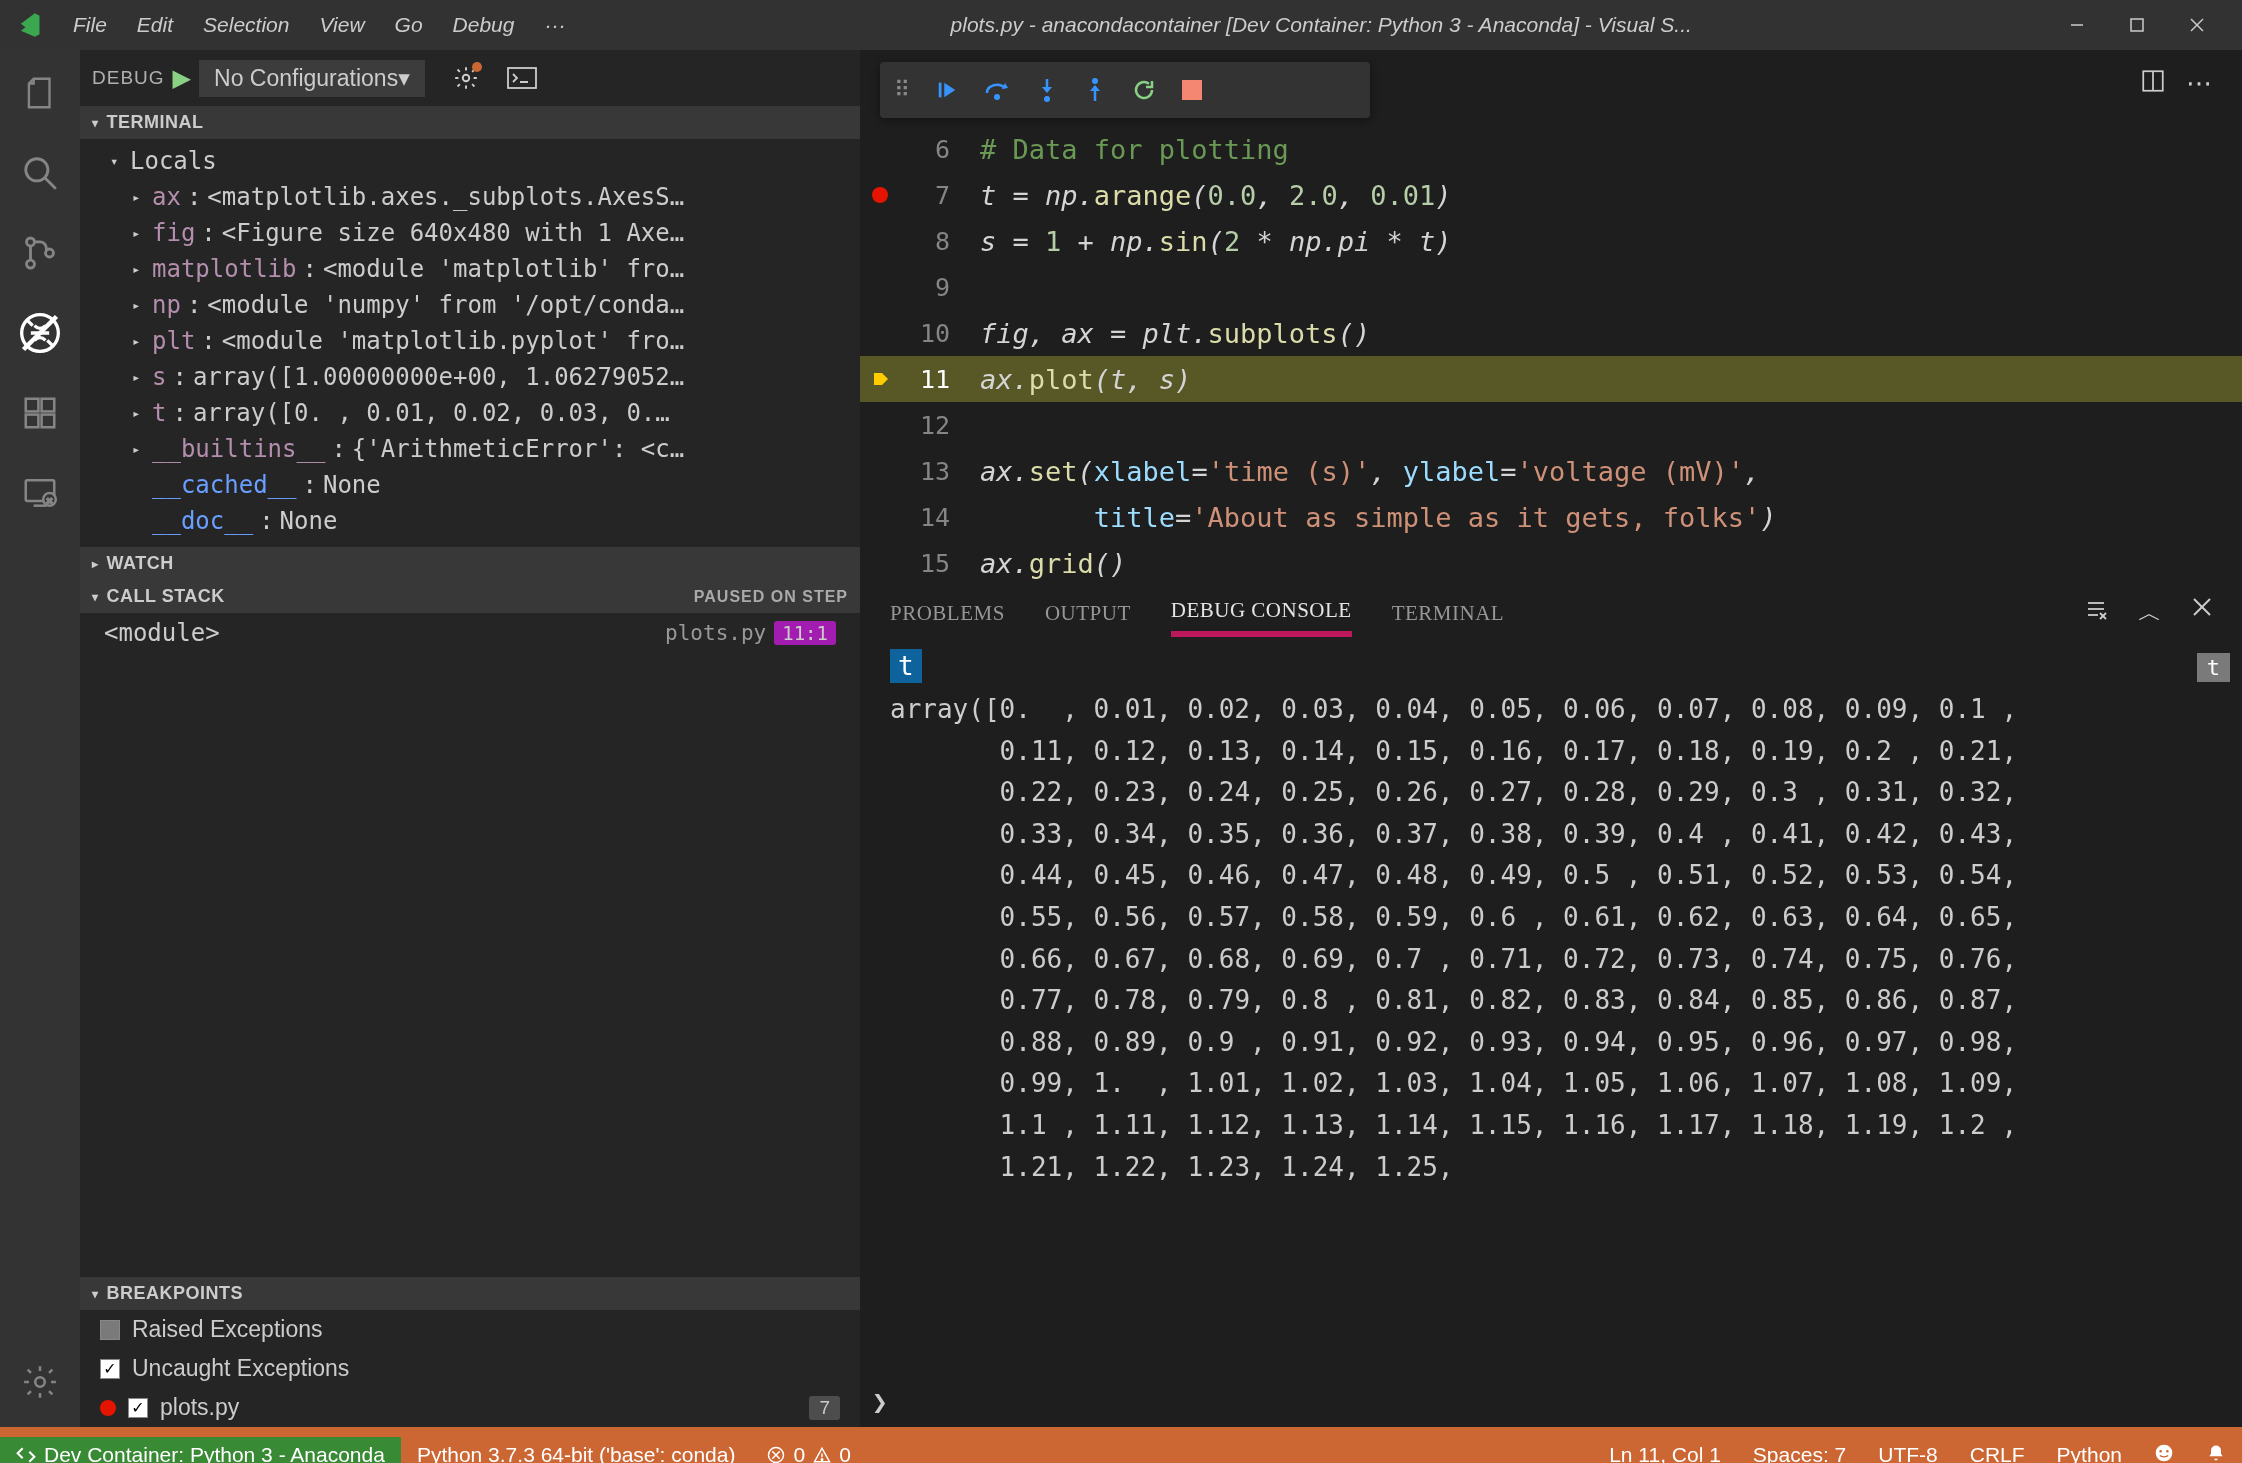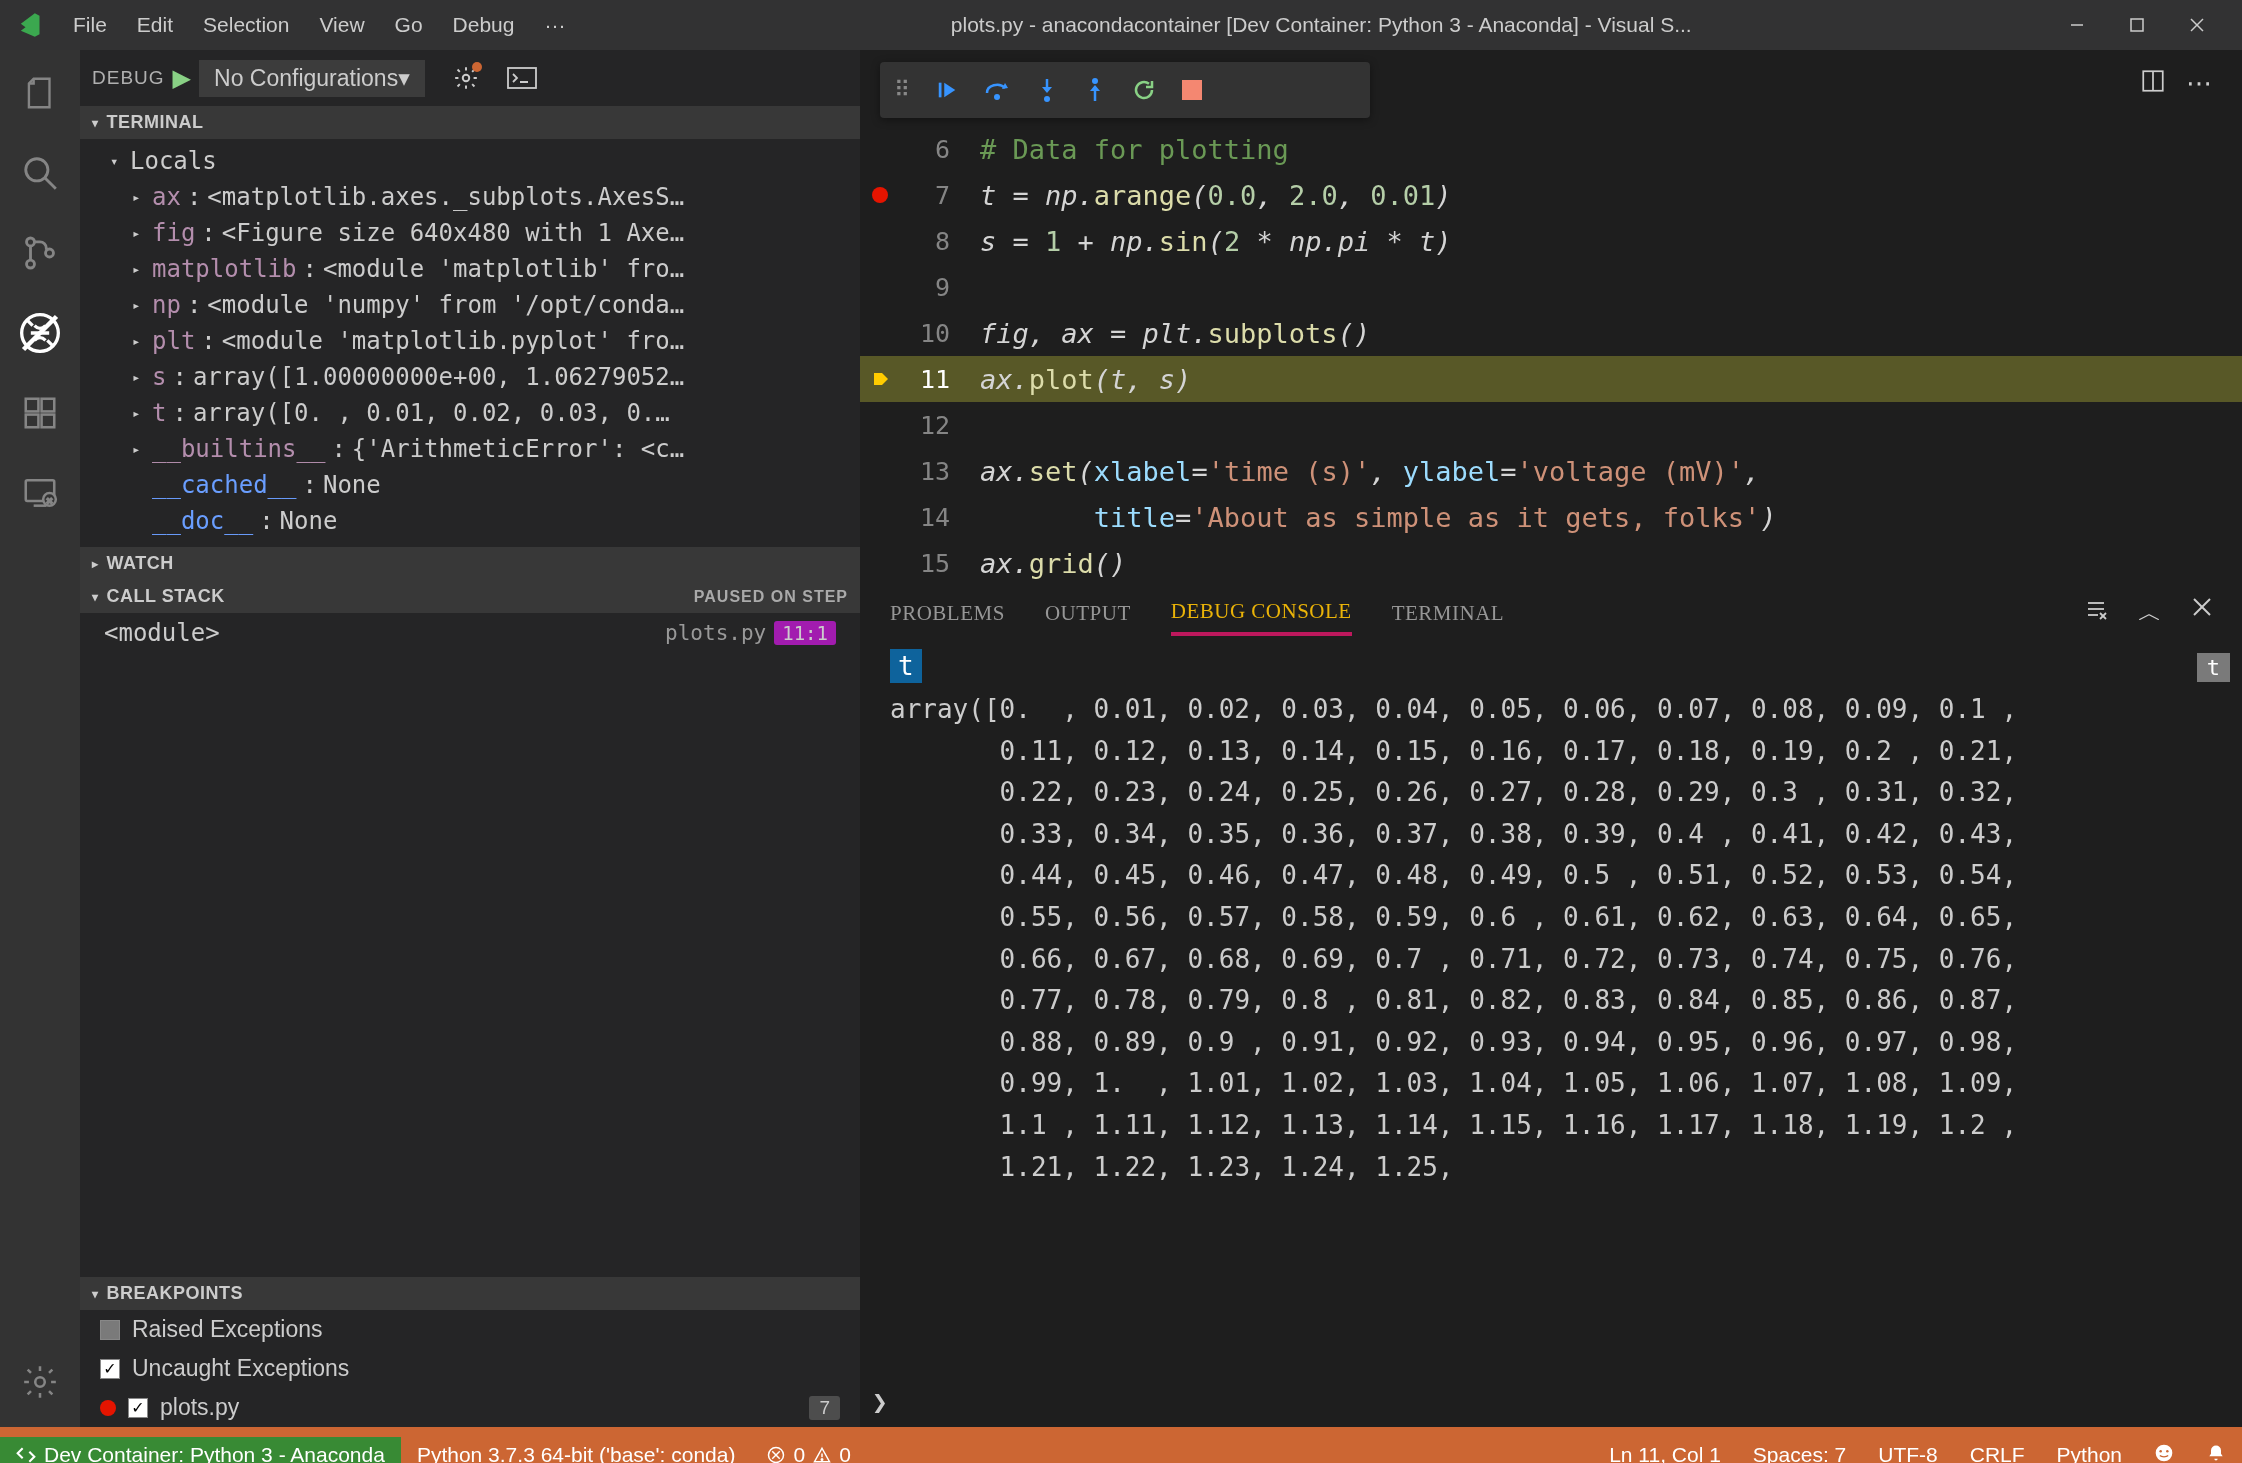--- a/index.html
+++ b/index.html
@@ -11,20 +11,21 @@
   height: 1463px;
   overflow: hidden;
   font-size: 22px;
 }
 .titlebar {
   height: 50px;
   background: #323233;
   display: flex;
   align-items: center;
   padding: 0 10px;
+  font-style: italic;
 }
 .logo { width: 28px; height: 28px; margin: 0 15px 0 5px; }
 .menu-item { padding: 5px 15px; color: #cccccc; cursor: pointer; font-size: 21px; }
 .title-text { flex: 1; text-align: center; color: #cccccc; font-size: 21px; }
 .win-controls { display: flex; gap: 30px; padding-right: 20px; }
 .win-btn { width: 30px; height: 30px; display: flex; align-items: center; justify-content: center; cursor: pointer; color: #ccc; }
 .main { display: flex; height: calc(100% - 50px - 36px); }
 .activity-bar {
   width: 80px;
   background: #333333;
@@ -146,21 +147,21 @@
 .code-row.hl{background:#585827;}
 .tok-comment{color:#6a9955;}
 .tok-ident{color:#d4d4d4;font-style:italic;}
 .tok-func{color:#dcdcaa;}
 .tok-num{color:#b5cea8;}
 .tok-str{color:#ce9178;}
 .panel-area{flex:1;display:flex;flex-direction:column;border-top:1px solid #1e1e1e;}
 .editor-codewrap{padding-top:8px;}
 .panel-tabs{height:52px;display:flex;align-items:center;padding:0 30px;gap:40px;background:#1e1e1e;font-family:Liberation Serif, serif;}
 .panel-tab{color:#969696;font-size:21px;letter-spacing:0.5px;cursor:pointer;padding:8px 0;}
-.panel-tab.active{color:#eab308;border-bottom:4px solid #be185d;}
+.panel-tab.active{color:#e5e5e5;border-bottom:6px solid #be185d;}
 .panel-icons{margin-left:auto;display:flex;gap:30px;}
 .debug-console{flex:1;background:#1e1e1e;padding:10px 0 0 30px;font-family:"Consolas",monospace;font-size:26px;color:#ccc;overflow:hidden;position:relative;}
 .input-echo{background:#0e639c;color:#fff;padding:2px 8px;display:inline-block;margin-bottom:6px;}
 .array-out{color:#ccc;line-height:1.6;white-space:pre-wrap;word-break:break-all;}
 .t-badge{position:absolute;right:12px;top:14px;background:#7a7a7a;color:#fff;padding:2px 10px;font-size:22px;}
 .console-prompt{position:absolute;left:12px;bottom:10px;color:#ccc;font-weight:bold;}
 .statusbar{
   height:36px;
   background:#cc6633;
   display:flex;

